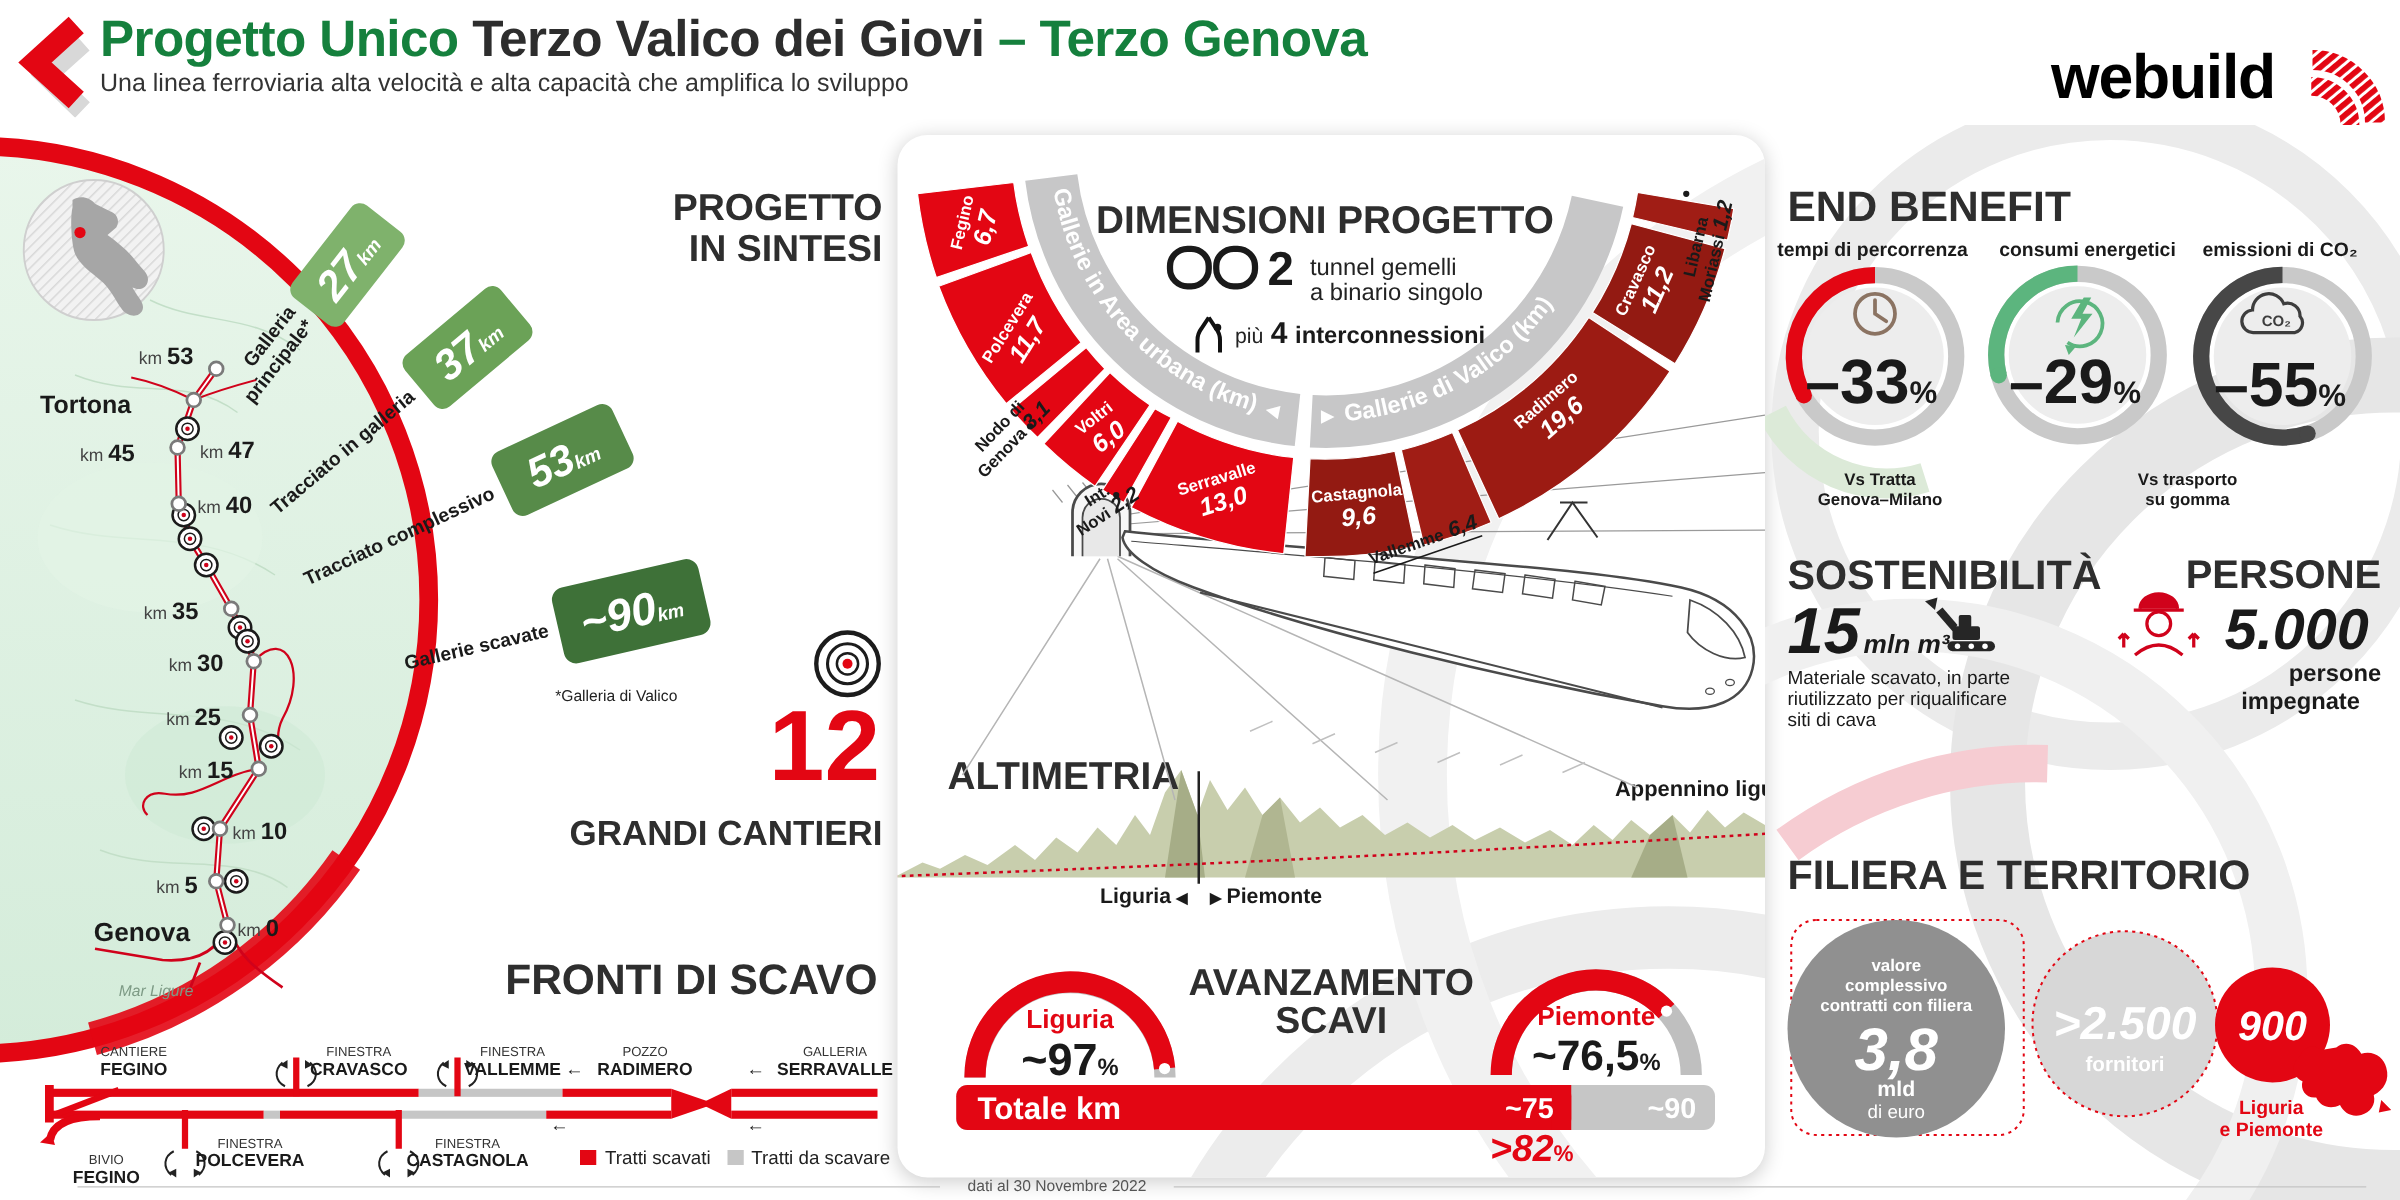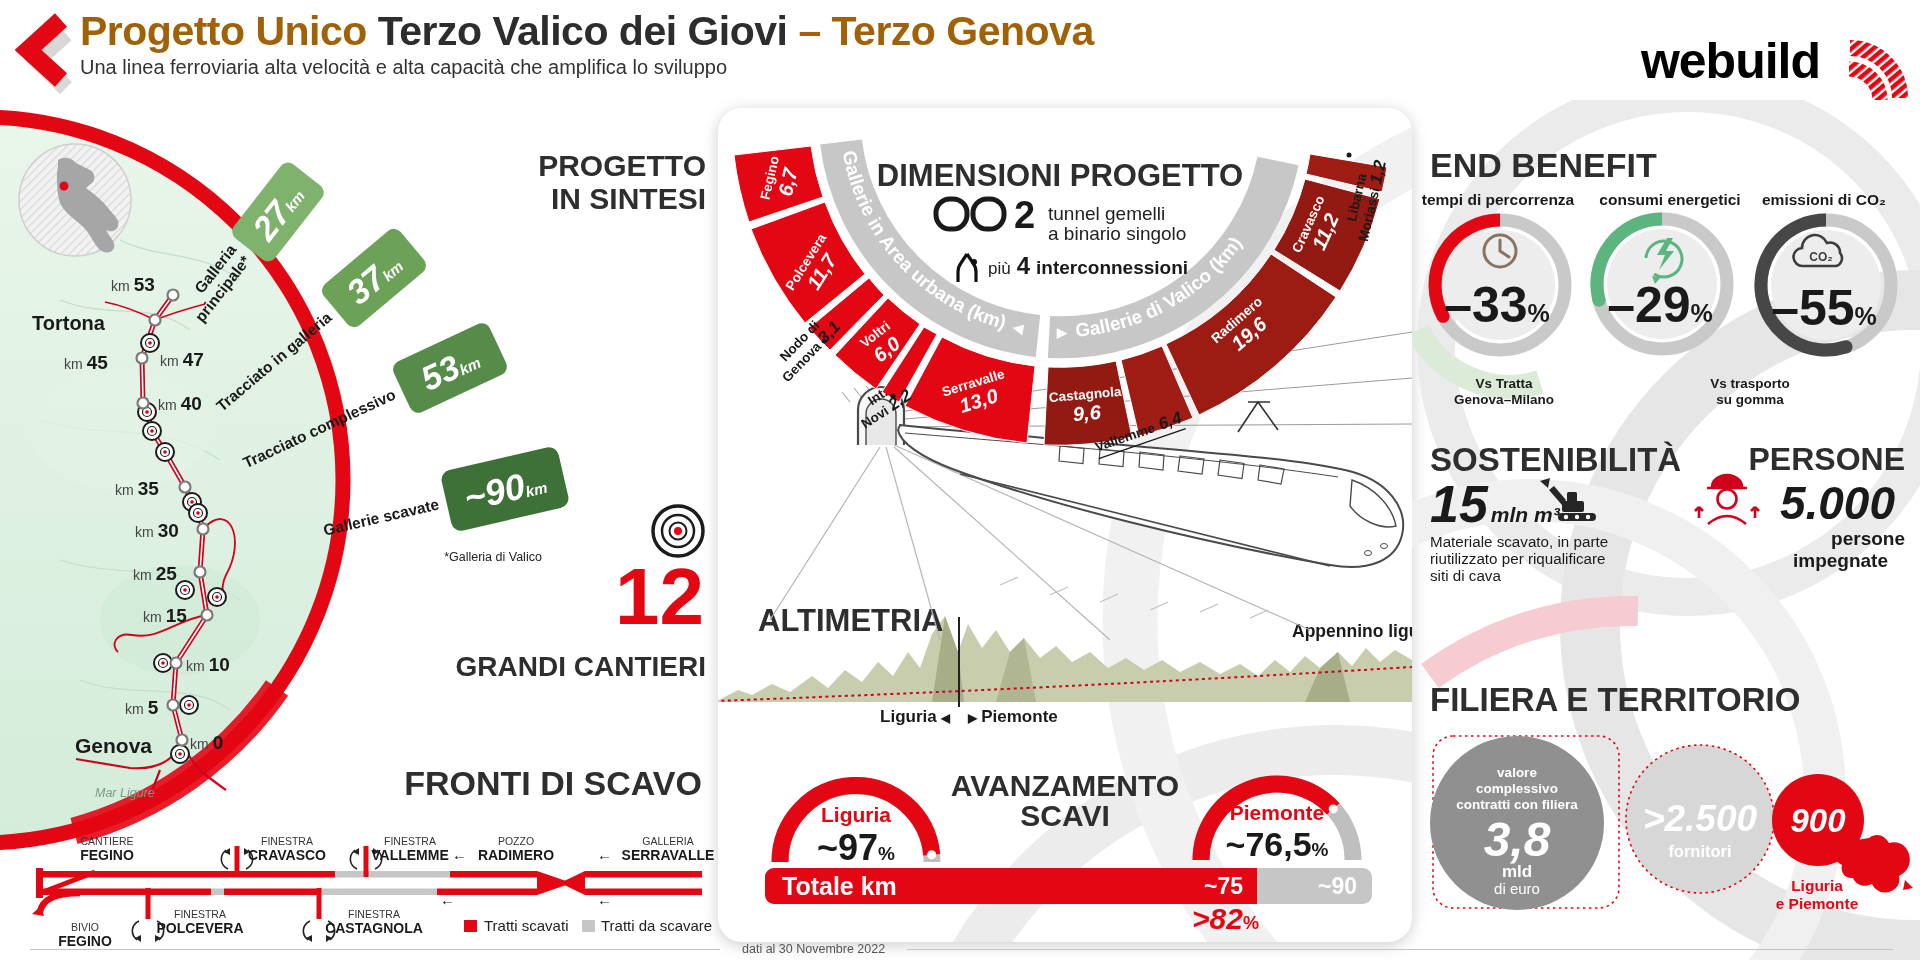--- a/index.html
+++ b/index.html
@@ -4,29 +4,29 @@
 <style>
   html,body{margin:0;padding:0;background:#fff;}
   body{width:1920px;height:960px;overflow:hidden;position:relative;font-family:"Liberation Sans",sans-serif;}
   svg text{font-family:"Liberation Sans",sans-serif;}
   .abs{position:absolute;}
   
   #header{position:absolute;left:0;top:0;width:1920px;height:100px;}
   #chevron-logo{position:absolute;left:6px;top:6px;}
   #titles{position:absolute;left:80px;top:8px;}
   #main-title{font-size:41px;font-weight:bold;letter-spacing:-0.5px;line-height:46px;}
-  #main-title .tg{color:#a16207;}
+  #main-title .tg{color:#15803d;}
   #main-title .tb{color:#2d2d2d;margin-top:48px;}
   #subtitle{font-size:20px;color:#333;margin-top:2px;}
   #brand{position:absolute;right:8px;top:18px;display:flex;align-items:center;}
   #brand .bt{color:#000000;font-weight:bold;font-size:50px;letter-spacing:-1px;margin-right:10px;}
   
   #card{position:absolute;left:718px;top:108px;width:694px;height:834px;background:#fff;border-radius:24px;box-shadow:0 3px 16px rgba(0,0,0,.20);overflow:hidden;}
   
-  #footer{position:absolute;left:0;right:0;bottom:4px;display:flex;align-items:center;}
+  #footer{position:absolute;left:0;right:0;bottom:4px;display:flex;align-items:center;padding-left:32px;}
   #footer .ln{height:1px;background:#c4c4c4;}
   #footer .l1{width:690px;margin-left:30px;}
   #footer .l2{flex:1;margin-right:27px;}
   #footer .note{font-size:12.5px;color:#555;margin:0 22px;white-space:nowrap;}
   
   .b{font-weight:bold;} .i{font-style:italic;} .w{fill:#fff;} .dk{fill:#1a1a1a;}
   .sect{font-weight:bold;fill:#2e2e2e;}
 </style>
 </head>
 <body>

